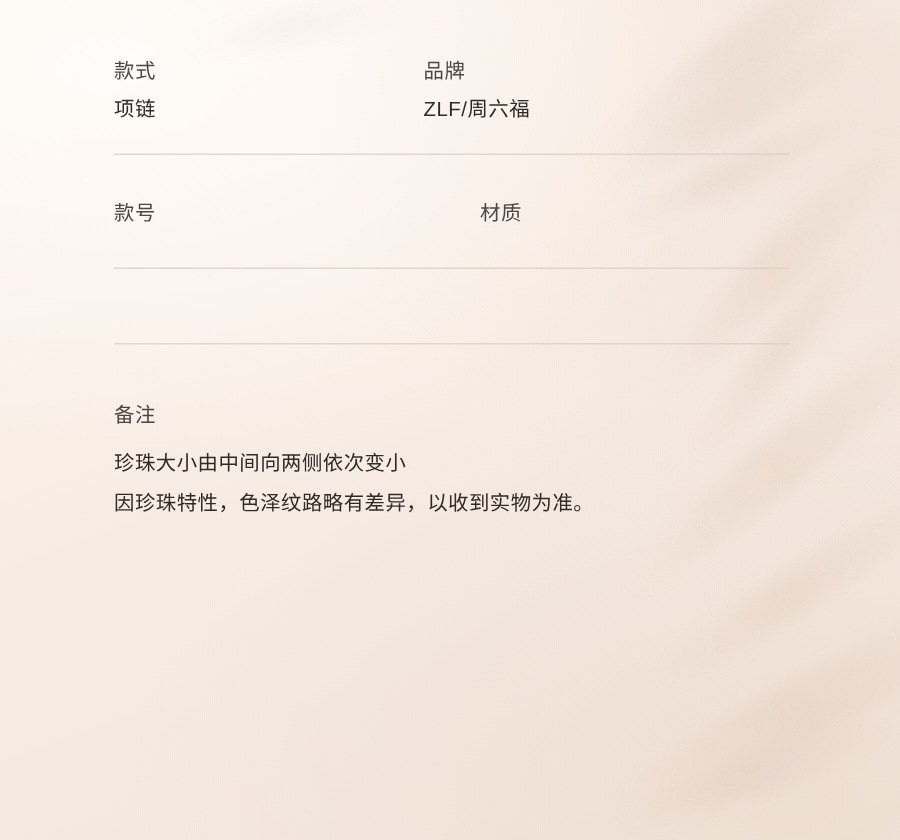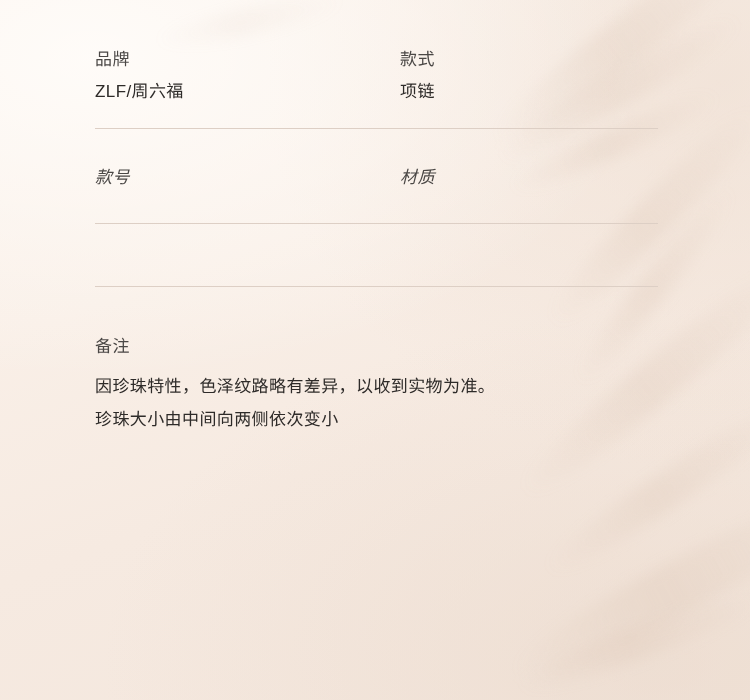--- a/index.html
+++ b/index.html
@@ -67,21 +67,20 @@
   }
 
   .spec-row {
     display: flex;
     align-items: flex-start;
     padding: 0 0 24px 0;
     border-bottom: 1px solid #ddcfc5;
   }
   .spec-row + .spec-row {
     padding-top: 38px;
-    font-style: italic;
   }
   .spec-row:first-child {
     padding-top: 2px;
   }
 
   .cell {
     box-sizing: border-box;
   }
   .cell.left  { width: 305px; flex: 0 0 305px; }
   .cell.right { flex: 1 1 auto; }
@@ -137,27 +136,27 @@
   <div class="streak s8"></div>
   <div class="streak s9"></div>
   <div class="streak s10"></div>
 </div>
 
 <div class="sheet">
 
   <div class="spec-table">
 
     <div class="spec-row">
+      <div class="cell right">
+        <div class="field-label">款式</div>
+        <div class="field-value">项链</div>
+      </div>
       <div class="cell left">
         <div class="field-label">品牌</div>
         <div class="field-value">ZLF/周六福</div>
-      </div>
-      <div class="cell right">
-        <div class="field-label">款式</div>
-        <div class="field-value">项链</div>
       </div>
     </div>
 
     <div class="spec-row">
       <div class="cell left">
         <div class="field-label">款号</div>
       </div>
       <div class="cell right">
         <div class="field-label">材质</div>
       </div>
@@ -165,17 +164,17 @@
 
     <div class="spec-row">
       <div class="cell left">
       </div>
     </div>
 
   </div>
 
   <div class="notes-block">
     <div class="notes-label">备注</div>
+    <div class="notes-line">珍珠大小由中间向两侧依次变小</div>
     <div class="notes-line">因珍珠特性，色泽纹路略有差异，以收到实物为准。</div>
-    <div class="notes-line">珍珠大小由中间向两侧依次变小</div>
   </div>
 
 </div>
 
 </body></html>

